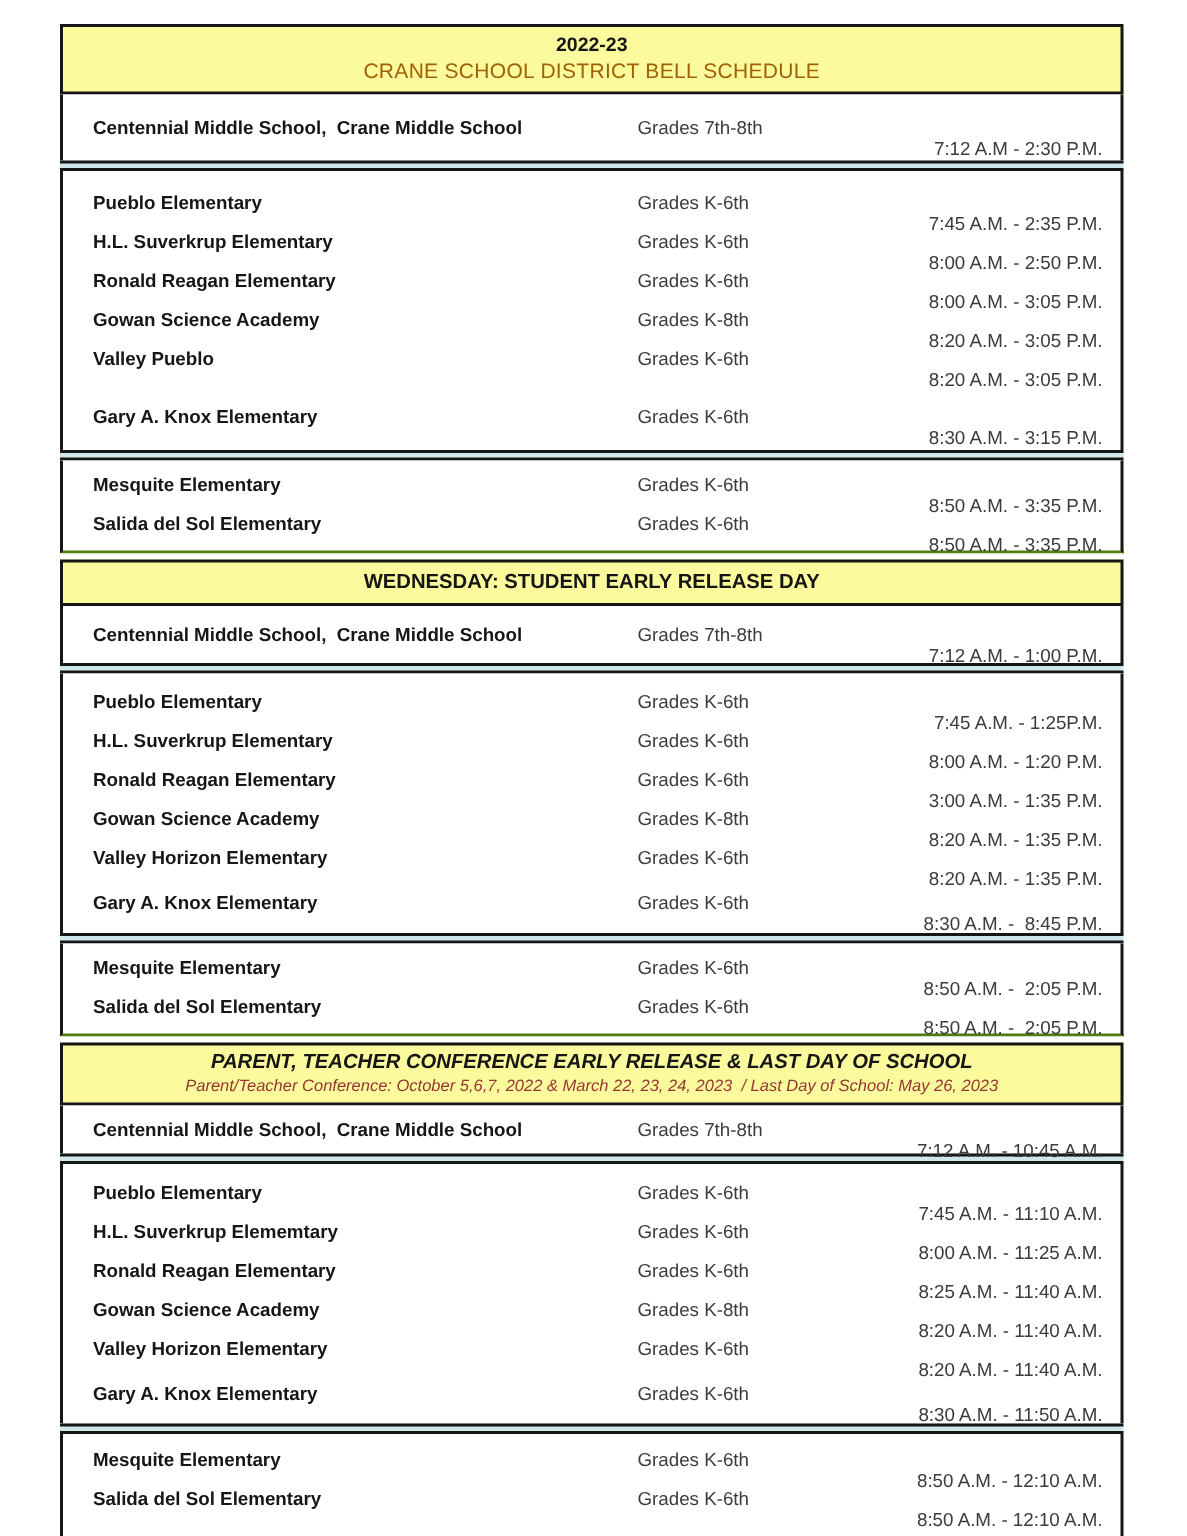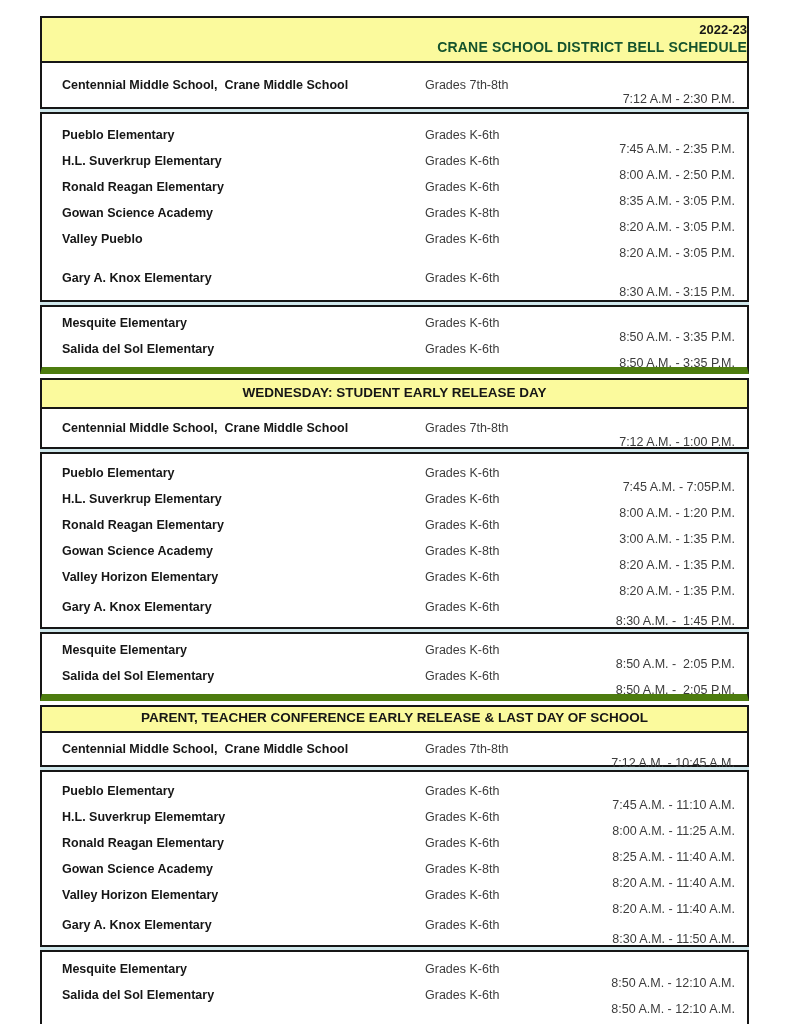--- a/index.html
+++ b/index.html
@@ -13,43 +13,43 @@
     margin:16px 0 0 40px;
     box-sizing:border-box;
   }
   
   .banner {
     background:#fbfa9d;
     border:2px solid #161616;
     text-align:center;
     box-sizing:border-box;
   }
-  .title-banner { padding:3px 0 4px;text-align:right; }
+  .title-banner { padding:3px 0 4px; }
   .title-line1 { font-size:13px; font-weight:bold; line-height:17px; color:#161616; }
-  .title-line2 { font-size:14px; font-weight:bold; line-height:19px; color:#14532d; letter-spacing:.2px; }
+  .title-line2 { font-size:14px; font-weight:normal; line-height:19px; color:#a16207; letter-spacing:.2px; }
   .mid-banner { padding:4px 0 5px; font-size:13.5px; font-weight:bold; line-height:18px; color:#161616; }
-  .conf-banner { padding:2px 12px 4px; }
+  .conf-banner { padding:2px 12px 4px;font-style:italic; }
   .conf-title { font-size:13.5px; font-weight:bold; line-height:18px; color:#161616; }
   .conf-sub { font-size:11px; line-height:14px; color:#953735; white-space:pre; }
 
   
   .block {
     background:#fff;
     border-left:2px solid #161616;
     border-right:2px solid #161616;
     box-sizing:border-box;
   }
   .pad-single   { padding:9px 0; }
   .pad-single-s { padding:6px 0; }
   .pad-single-x { padding:3px 0; }
   .pad-multi    { padding:8px 0 9px; }
   .pad-multi-s  { padding:6px 0 7px; }
   .pad-pair     { padding:3px 0 5px; }
   .pad-pair-end { padding:4px 0 20px; }
-  .end-bottom   { border-bottom:7px solid #4d7c0f; }
+  .end-bottom   { border-bottom:2px solid #4d7c0f; }
 
   
   .divider {
     height:3px;
     background:#cfe7eb;
     border-top:2px solid #161616;
     border-bottom:2px solid #161616;
   }
   .white-gap { height:4px; background:#fff; }
 
@@ -92,21 +92,21 @@
       <span class="time">7:45 A.M. - 2:35 P.M.</span>
     </div>
     <div class="row">
       <span class="school">H.L. Suverkrup Elementary</span>
       <span class="grades">Grades K-6th</span>
       <span class="time">8:00 A.M. - 2:50 P.M.</span>
     </div>
     <div class="row">
       <span class="school">Ronald Reagan Elementary</span>
       <span class="grades">Grades K-6th</span>
-      <span class="time">8:35 A.M. - 3:05 P.M.</span>
+      <span class="time">8:00 A.M. - 3:05 P.M.</span>
     </div>
     <div class="row">
       <span class="school">Gowan Science Academy</span>
       <span class="grades">Grades K-8th</span>
       <span class="time">8:20 A.M. - 3:05 P.M.</span>
     </div>
     <div class="row">
       <span class="school">Valley Pueblo</span>
       <span class="grades">Grades K-6th</span>
       <span class="time">8:20 A.M. - 3:05 P.M.</span>
@@ -144,21 +144,21 @@
       <span class="time">7:12 A.M. - 1:00 P.M.</span>
     </div>
   </div>
 
   <div class="divider"></div>
 
   <div class="block pad-multi-s">
     <div class="row">
       <span class="school">Pueblo Elementary</span>
       <span class="grades">Grades K-6th</span>
-      <span class="time">7:45 A.M. - 7:05P.M.</span>
+      <span class="time">7:45 A.M. - 1:25P.M.</span>
     </div>
     <div class="row">
       <span class="school">H.L. Suverkrup Elementary</span>
       <span class="grades">Grades K-6th</span>
       <span class="time">8:00 A.M. - 1:20 P.M.</span>
     </div>
     <div class="row">
       <span class="school">Ronald Reagan Elementary</span>
       <span class="grades">Grades K-6th</span>
       <span class="time">3:00 A.M. - 1:35 P.M.</span>
@@ -169,21 +169,21 @@
       <span class="time">8:20 A.M. - 1:35 P.M.</span>
     </div>
     <div class="row">
       <span class="school">Valley Horizon Elementary</span>
       <span class="grades">Grades K-6th</span>
       <span class="time">8:20 A.M. - 1:35 P.M.</span>
     </div>
     <div class="row gap-sm">
       <span class="school">Gary A. Knox Elementary</span>
       <span class="grades">Grades K-6th</span>
-      <span class="time">8:30 A.M. -  1:45 P.M.</span>
+      <span class="time">8:30 A.M. -  8:45 P.M.</span>
     </div>
   </div>
 
   <div class="divider"></div>
 
   <div class="block pad-pair end-bottom">
     <div class="row">
       <span class="school">Mesquite Elementary</span>
       <span class="grades">Grades K-6th</span>
       <span class="time">8:50 A.M. -  2:05 P.M.</span>
@@ -192,20 +192,21 @@
       <span class="school">Salida del Sol Elementary</span>
       <span class="grades">Grades K-6th</span>
       <span class="time">8:50 A.M. -  2:05 P.M.</span>
     </div>
   </div>
 
   <div class="white-gap"></div>
 
   <div class="banner conf-banner">
     <div class="conf-title">PARENT, TEACHER CONFERENCE EARLY RELEASE &amp; LAST DAY OF SCHOOL</div>
+    <div class="conf-sub">Parent/Teacher Conference: October 5,6,7, 2022 &amp; March 22, 23, 24, 2023  / Last Day of School: May 26, 2023</div>
   </div>
 
   <div class="block pad-single-x">
     <div class="row">
       <span class="school">Centennial Middle School,  Crane Middle School</span>
       <span class="grades">Grades 7th-8th</span>
       <span class="time">7:12 A.M. - 10:45 A.M.</span>
     </div>
   </div>
 

